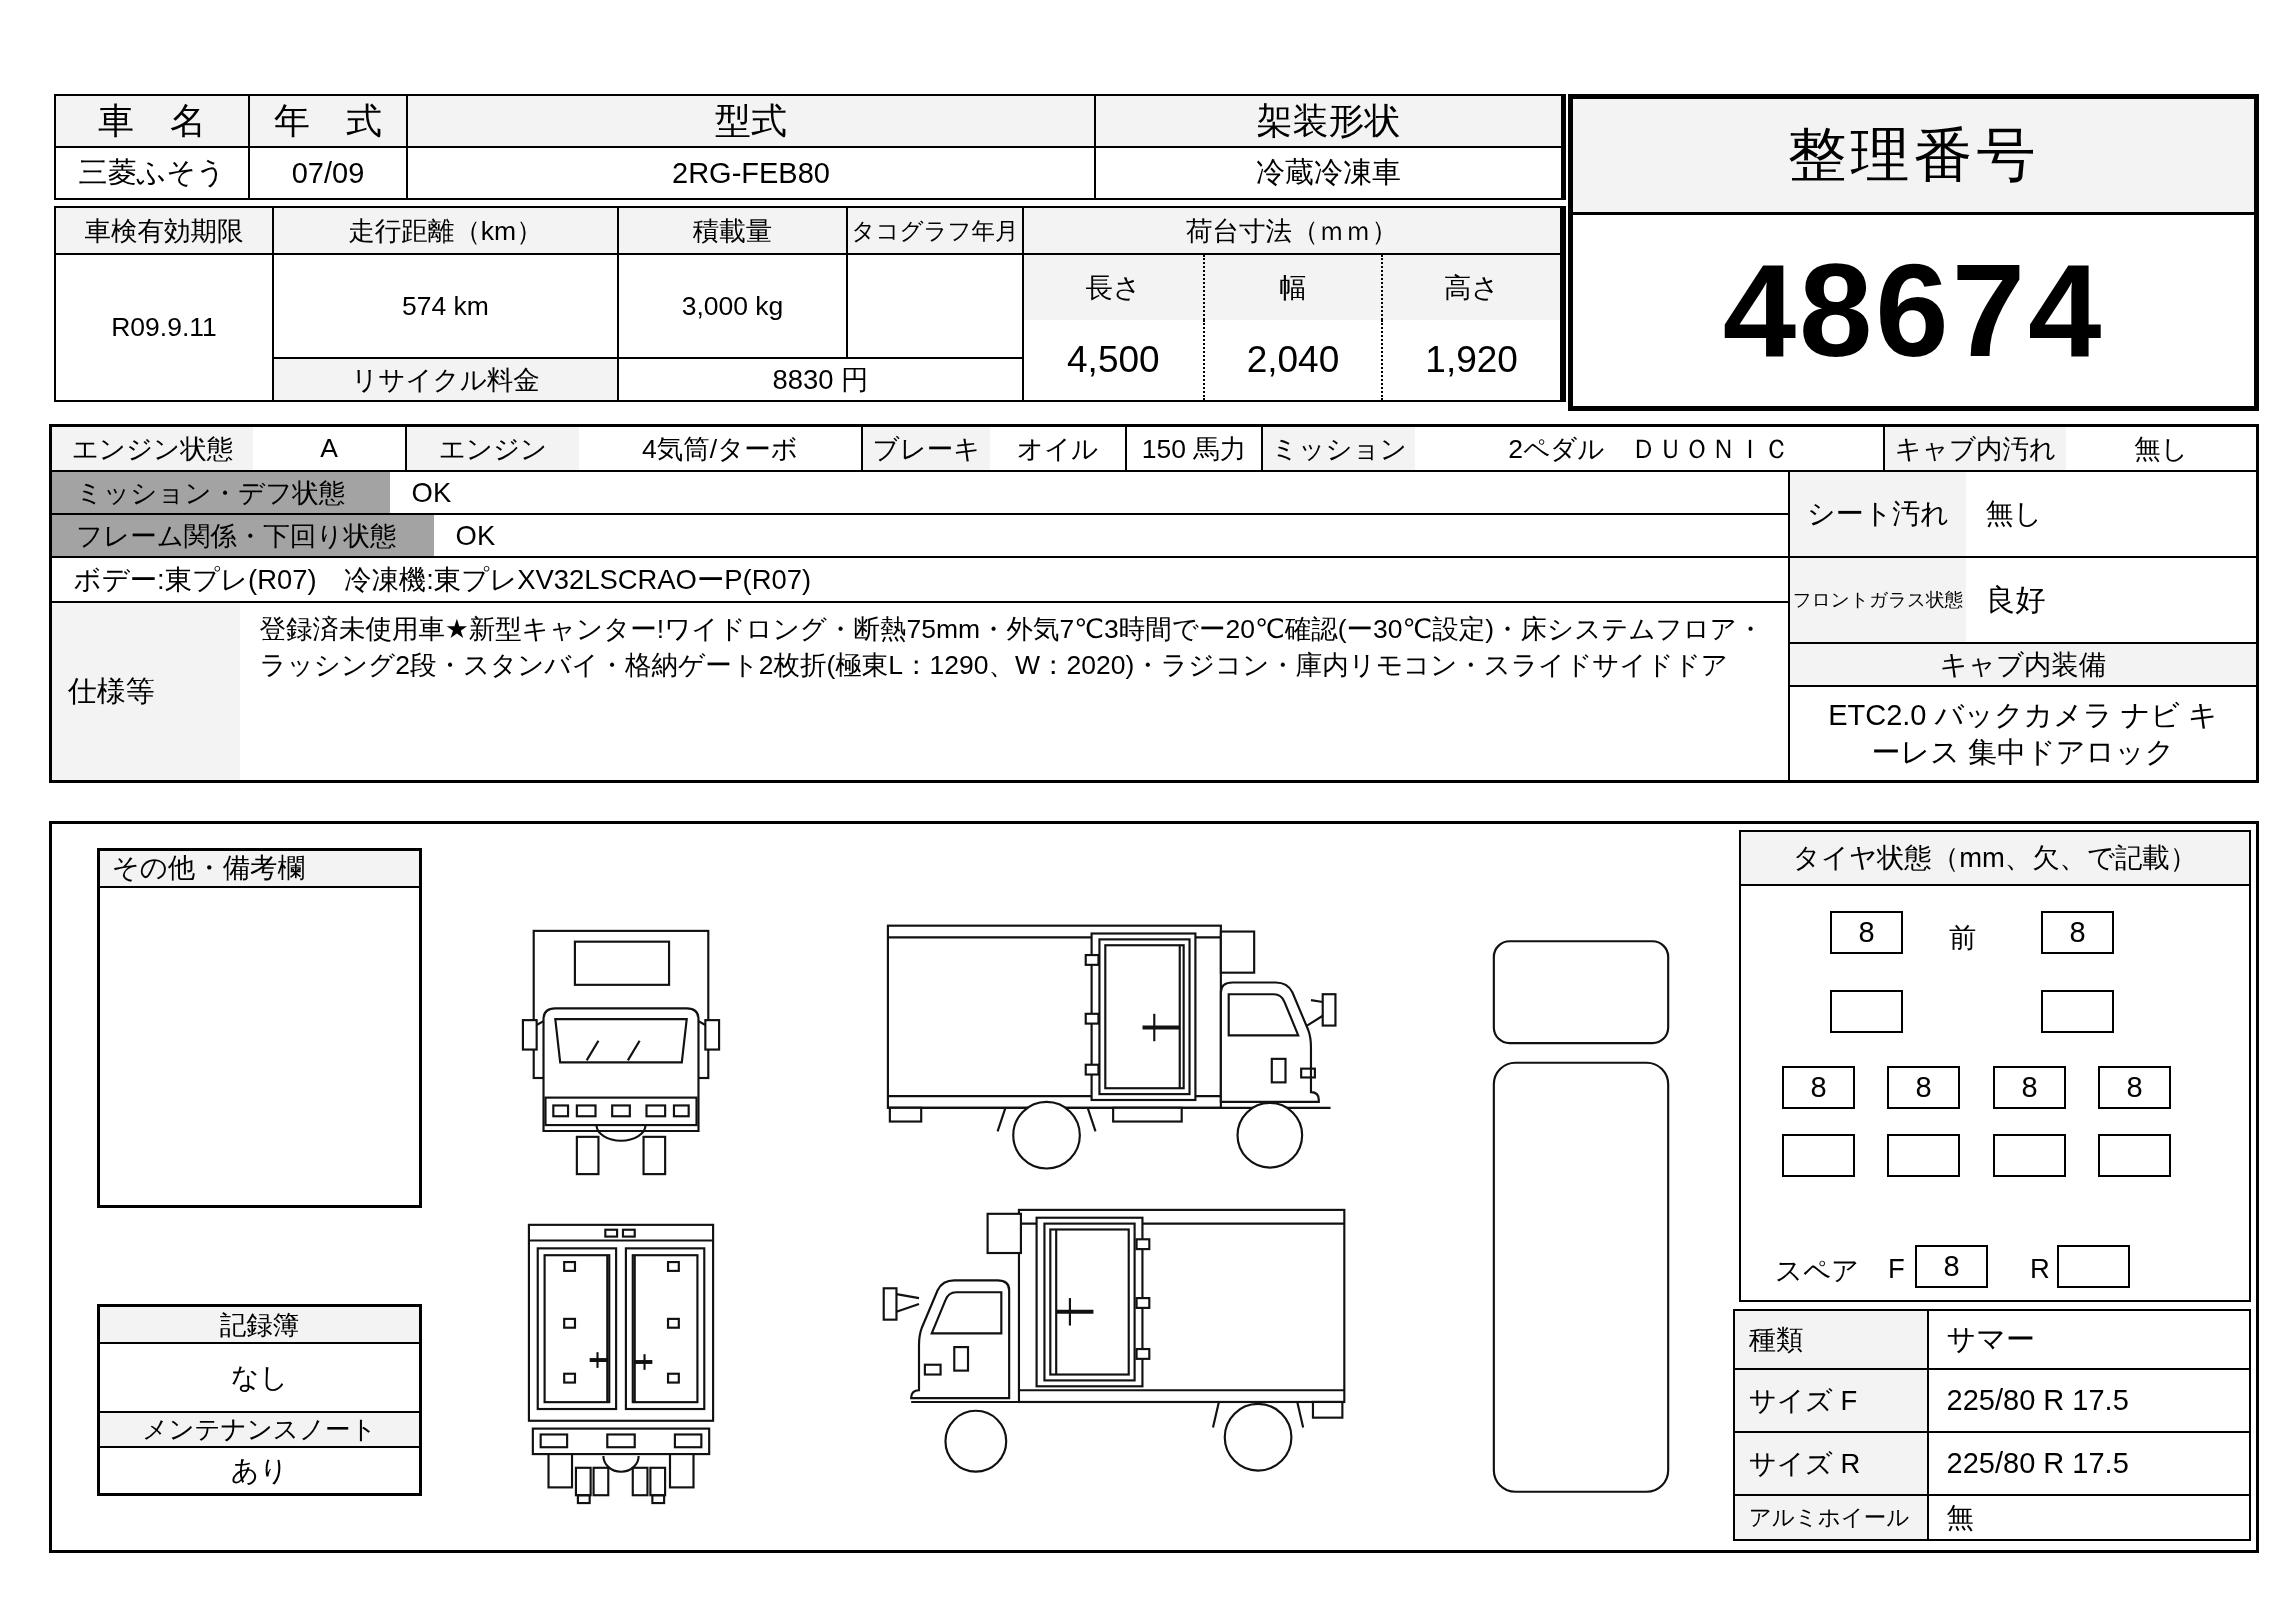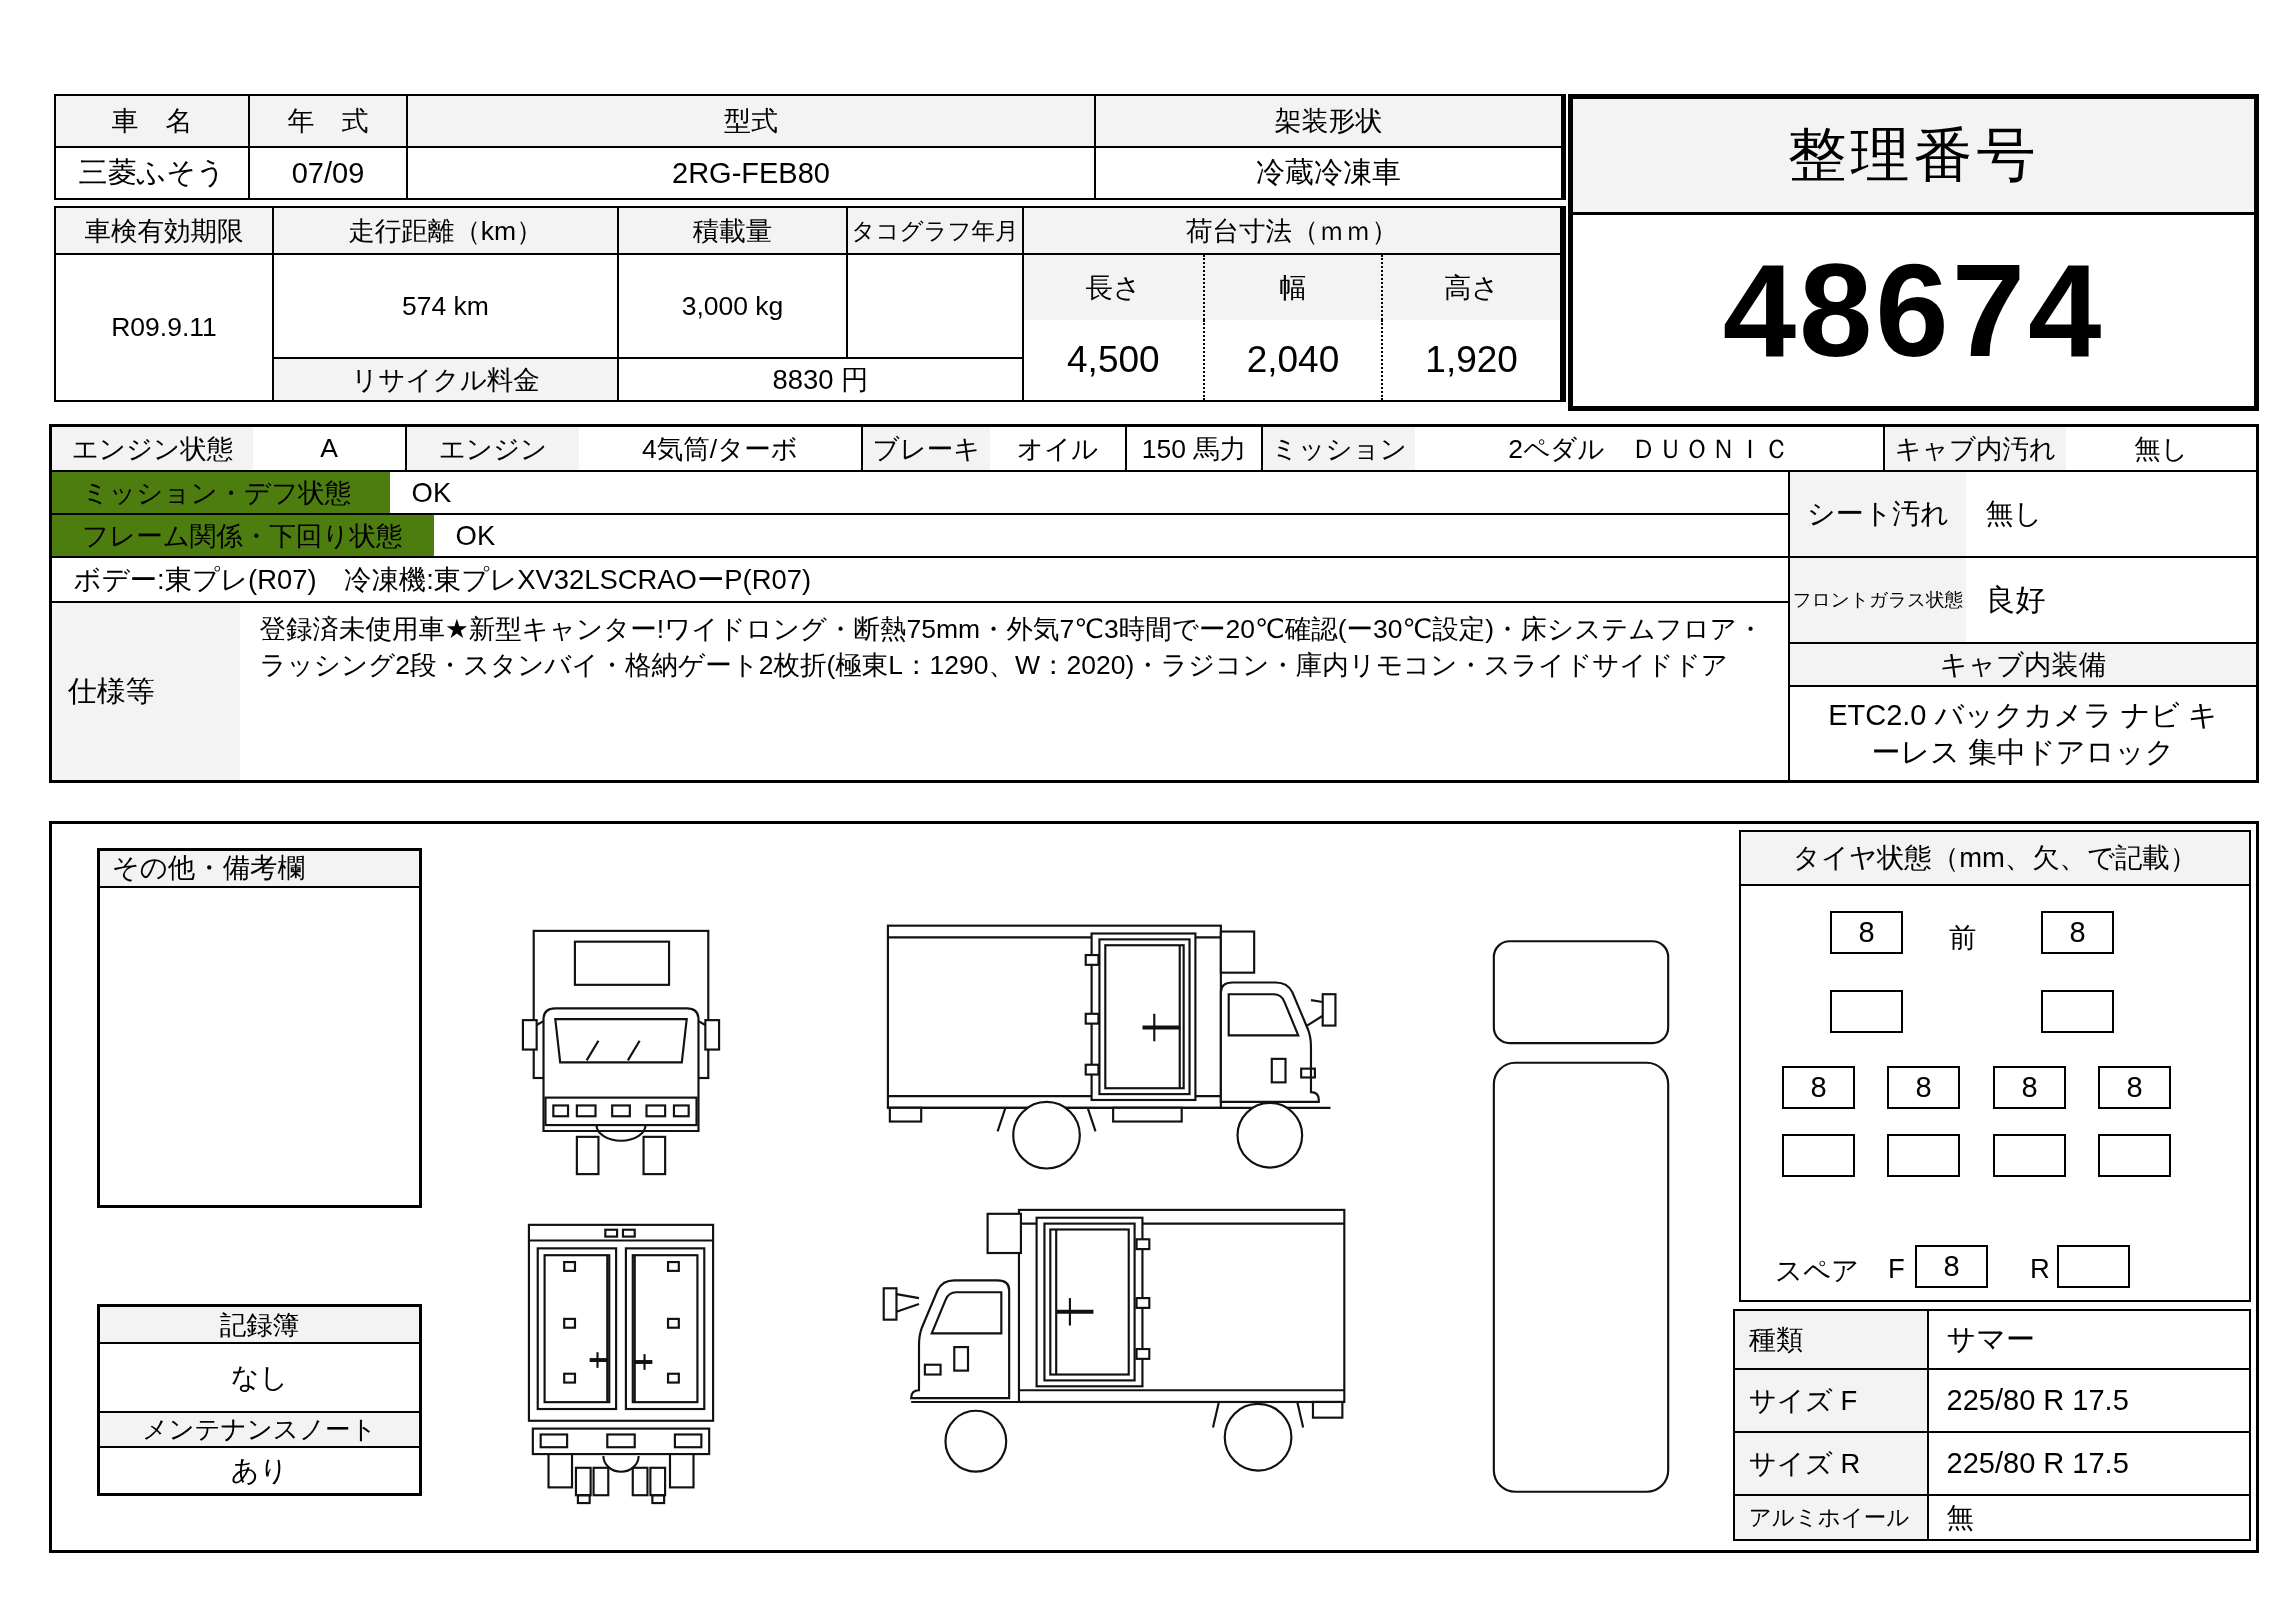--- a/index.html
+++ b/index.html
@@ -4,21 +4,21 @@
 <style>
   html,body{margin:0;padding:0;background:#fff;}
   body{width:2293px;height:1620px;position:relative;color:#000;
        font-family:"Liberation Sans","DejaVu Sans",sans-serif;}
   .abs{position:absolute;box-sizing:border-box;}
   .cell{background:#fff;display:flex;align-items:center;justify-content:center;box-sizing:border-box;}
   .lbl{background:#f3f3f3;}
   .gridtbl{background:#000;display:grid;gap:2px;border:2.9px solid #000;box-sizing:border-box;}
   
   #tbl-vehicle{left:54px;top:94px;width:1512px;grid-template-columns:192px 156px 686px 465px;grid-template-rows:50px 50px;}
-  #tbl-vehicle .cell{font-size:27px;}
+  #tbl-vehicle .cell{font-size:36px;}
   #tbl-vehicle .val{font-size:29px;}
   
   #box-ref{left:1568px;top:94px;width:691px;height:317px;border:5.9px solid #000;background:#fff;}
   #ref-hdr{height:116px;background:#f3f3f3;border-bottom:3.9px solid #000;display:flex;align-items:center;justify-content:center;font-size:59px;letter-spacing:3.9px;box-sizing:border-box;}
   #ref-val{height:191px;display:flex;align-items:center;justify-content:center;font-size:132px;font-weight:bold;letter-spacing:2.9px;}
   
   #tbl-inspection{left:54px;top:206px;width:1512px;grid-template-columns:216px 343px 227px 174px 536px;grid-template-rows:45px 102px 41px;}
   #tbl-inspection .cell{font-size:26.5px;}
   .bigval{font-size:37px;}
   #bed-grid{display:grid;grid-template-columns:1fr 1fr 1fr;grid-template-rows:65px 1fr;width:100%;height:100%;}
@@ -27,21 +27,21 @@
   #bed-grid .bval{font-size:37px;}
   .dotl{border-left:2.9px dotted #000;}
   
   #band-cond{left:49px;top:424px;width:2210px;height:359px;border:3.9px solid #000;background:#fff;display:flex;flex-direction:column;}
   #cond-row1{height:45px;border-bottom:2.9px solid #000;display:flex;box-sizing:border-box;}
   #cond-row1 .cell{font-size:26.5px;height:100%;}
   .br3{border-right:2.9px solid #000;}
   #band-lower{flex:1;display:flex;min-height:0;}
   #band-left{width:1738px;border-right:2.9px solid #000;display:flex;flex-direction:column;box-sizing:border-box;}
   .crow{height:43px;border-bottom:2px solid #000;display:flex;align-items:center;box-sizing:border-box;}
-  .crow .rlbl{background:#4d7c0f;height:100%;display:flex;align-items:center;padding-left:30px;font-size:26.5px;box-sizing:border-box;font-family:Liberation Serif, serif;}
+  .crow .rlbl{background:#a3a3a3;height:100%;display:flex;align-items:center;padding-left:24px;font-size:26.5px;box-sizing:border-box;font-family:Liberation Serif, serif;}
   .crow .rval{padding-left:21.6px;font-size:27.4px;}
   #row-ue{height:45px;border-bottom:2.9px solid #000;}
   #row-ue .rlbl{font-size:22.5px;}
   #row-spec{flex:1;display:flex;min-height:0;}
   #spec-lbl{width:188px;background:#f3f3f3;display:flex;align-items:center;padding-left:15.7px;font-size:29px;box-sizing:border-box;}
   #spec-text{flex:1;padding:7.8px 15.7px 0 19.6px;font-size:26.5px;line-height:1.38;}
   #band-right{flex:1;display:flex;flex-direction:column;}
   .rrow{border-bottom:2.9px solid #000;display:flex;align-items:center;box-sizing:border-box;}
   .rrow .rlbl{background:#f3f3f3;width:176px;height:100%;display:flex;align-items:center;justify-content:center;box-sizing:border-box;}
   .rrow .rval{padding-left:19.6px;}

